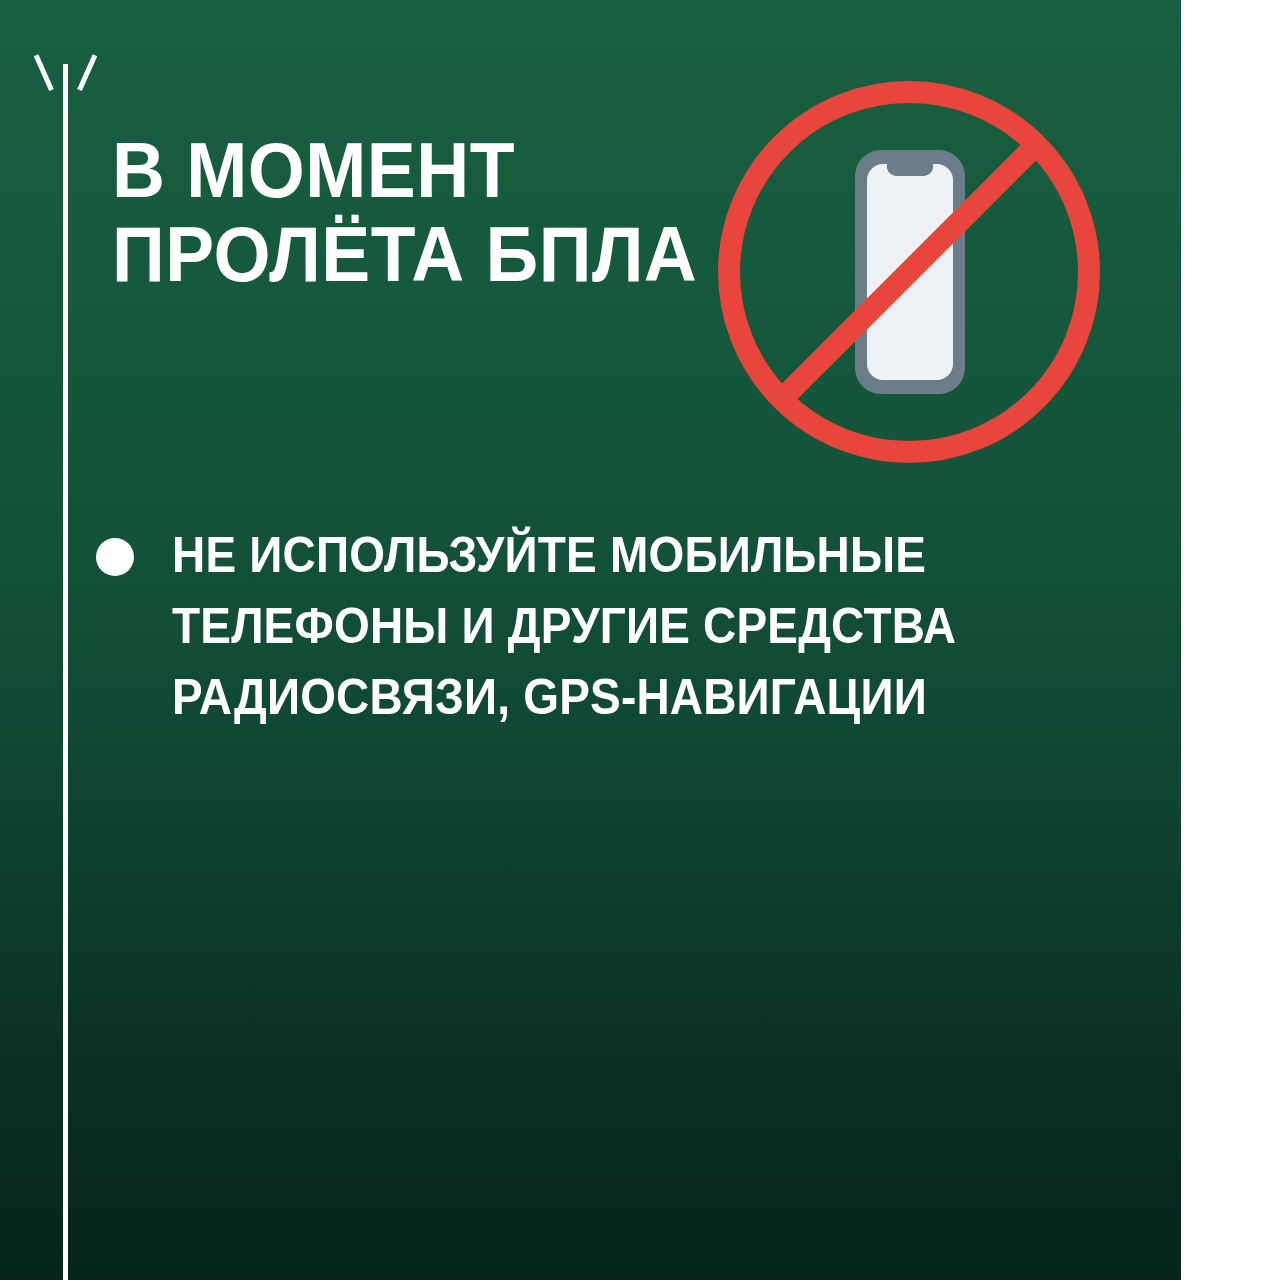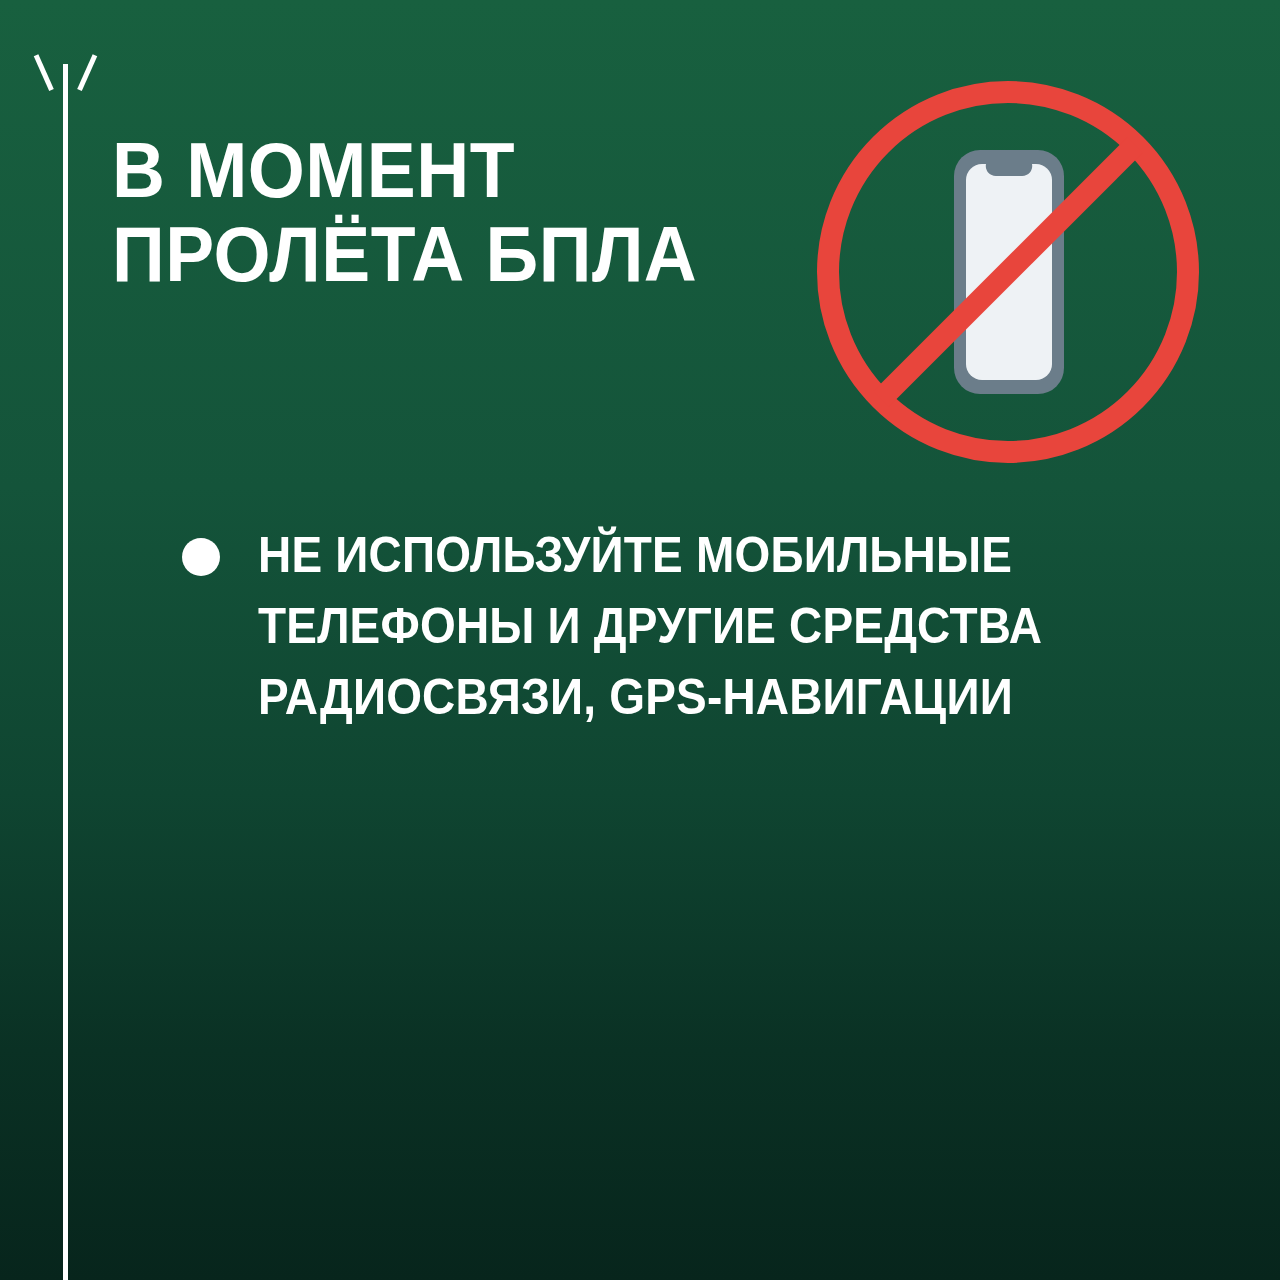--- a/index.html
+++ b/index.html
@@ -8,21 +8,21 @@
   }
   body {
     width: 1280px;
     height: 1280px;
     overflow: hidden;
     font-family: "Liberation Sans", sans-serif;
   }
 
   #poster {
     position: relative;
-    width: 1280px;
+    width: 1181px;
     height: 1280px;
     background: linear-gradient(180deg, #18603f 0%, #14543a 38%, #0f4531 62%, #0a3124 82%, #07251c 100%);
     overflow: hidden;
   }
 
   
   .arrow {
     position: absolute;
     left: 48px;
     top: 52px;
@@ -87,21 +87,20 @@
   .bullets {
     position: absolute;
     left: 96px;
     top: 520px;
     width: 1100px;
   }
   .bullet-row {
     display: flex;
     align-items: flex-start;
     margin-bottom: 78px;
-    justify-content: center;
   }
   .bullet-dot {
     flex: 0 0 auto;
     width: 38px;
     height: 38px;
     border-radius: 50%;
     background: #ffffff;
     margin-top: 18px;
     margin-right: 38px;
   }

